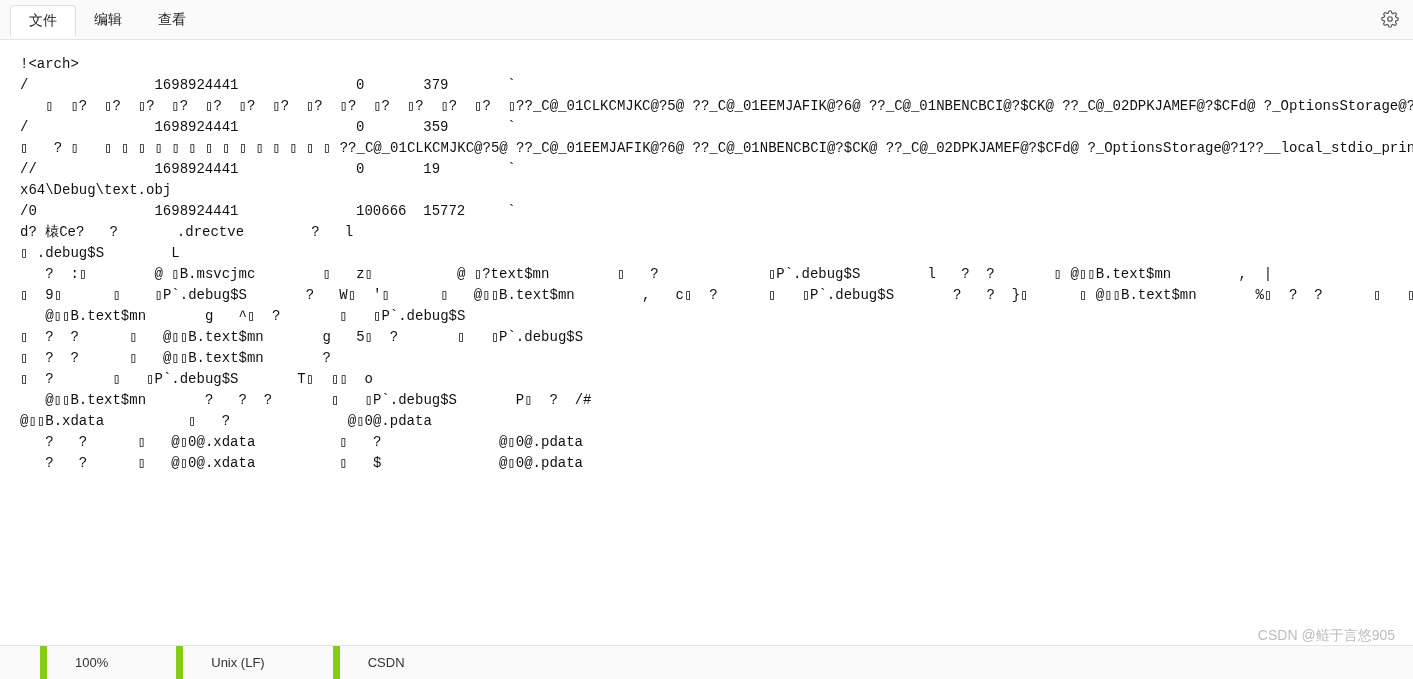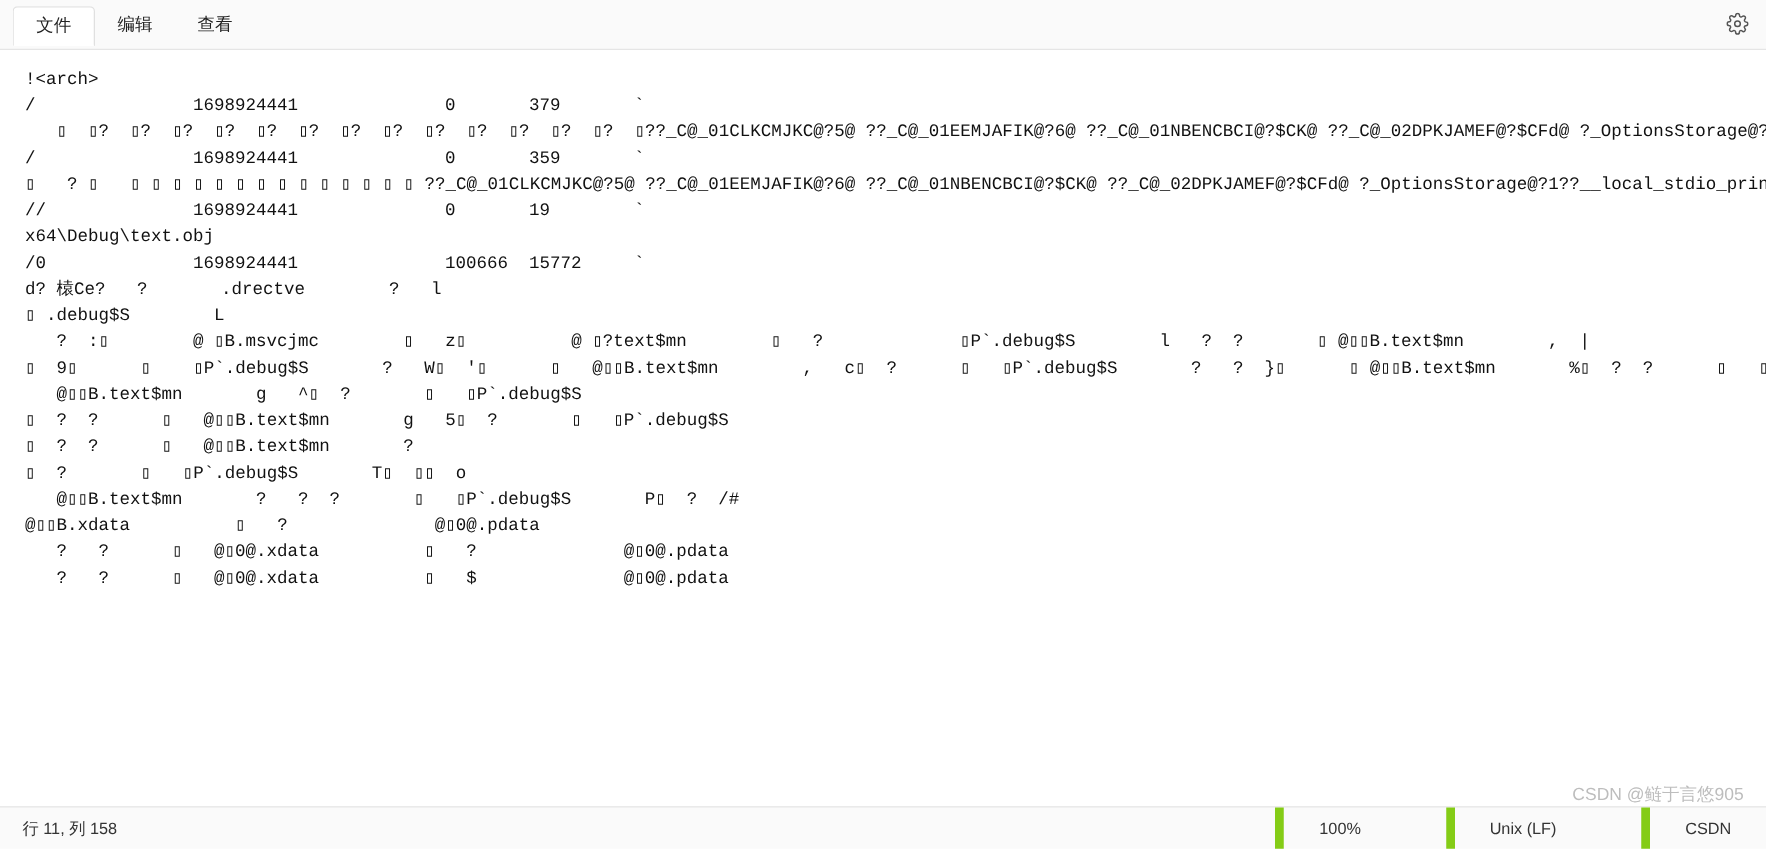--- a/index.html
+++ b/index.html
@@ -111,17 +111,16 @@
 ▯  ?  ?      ▯   @▯▯B.text$mn       ?
 ▯  ?       ▯   ▯P`.debug$S       T▯  ▯▯  o
    @▯▯B.text$mn       ?   ?  ?       ▯   ▯P`.debug$S       P▯  ?  /#
 @▯▯B.xdata          ▯   ?              @▯0@.pdata
    ?   ?      ▯   @▯0@.xdata          ▯   ?              @▯0@.pdata
    ?   ?      ▯   @▯0@.xdata          ▯   $              @▯0@.pdata</div>
 
 <div class="watermark">CSDN @鲢于言悠905</div>
 
 <div class="statusbar">
-  <div class="left">行 11, 列 158</div>
   <div class="cell">100%</div>
   <div class="cell">Unix (LF)</div>
   <div class="cell">CSDN</div>
 </div>
 
 </body></html>

